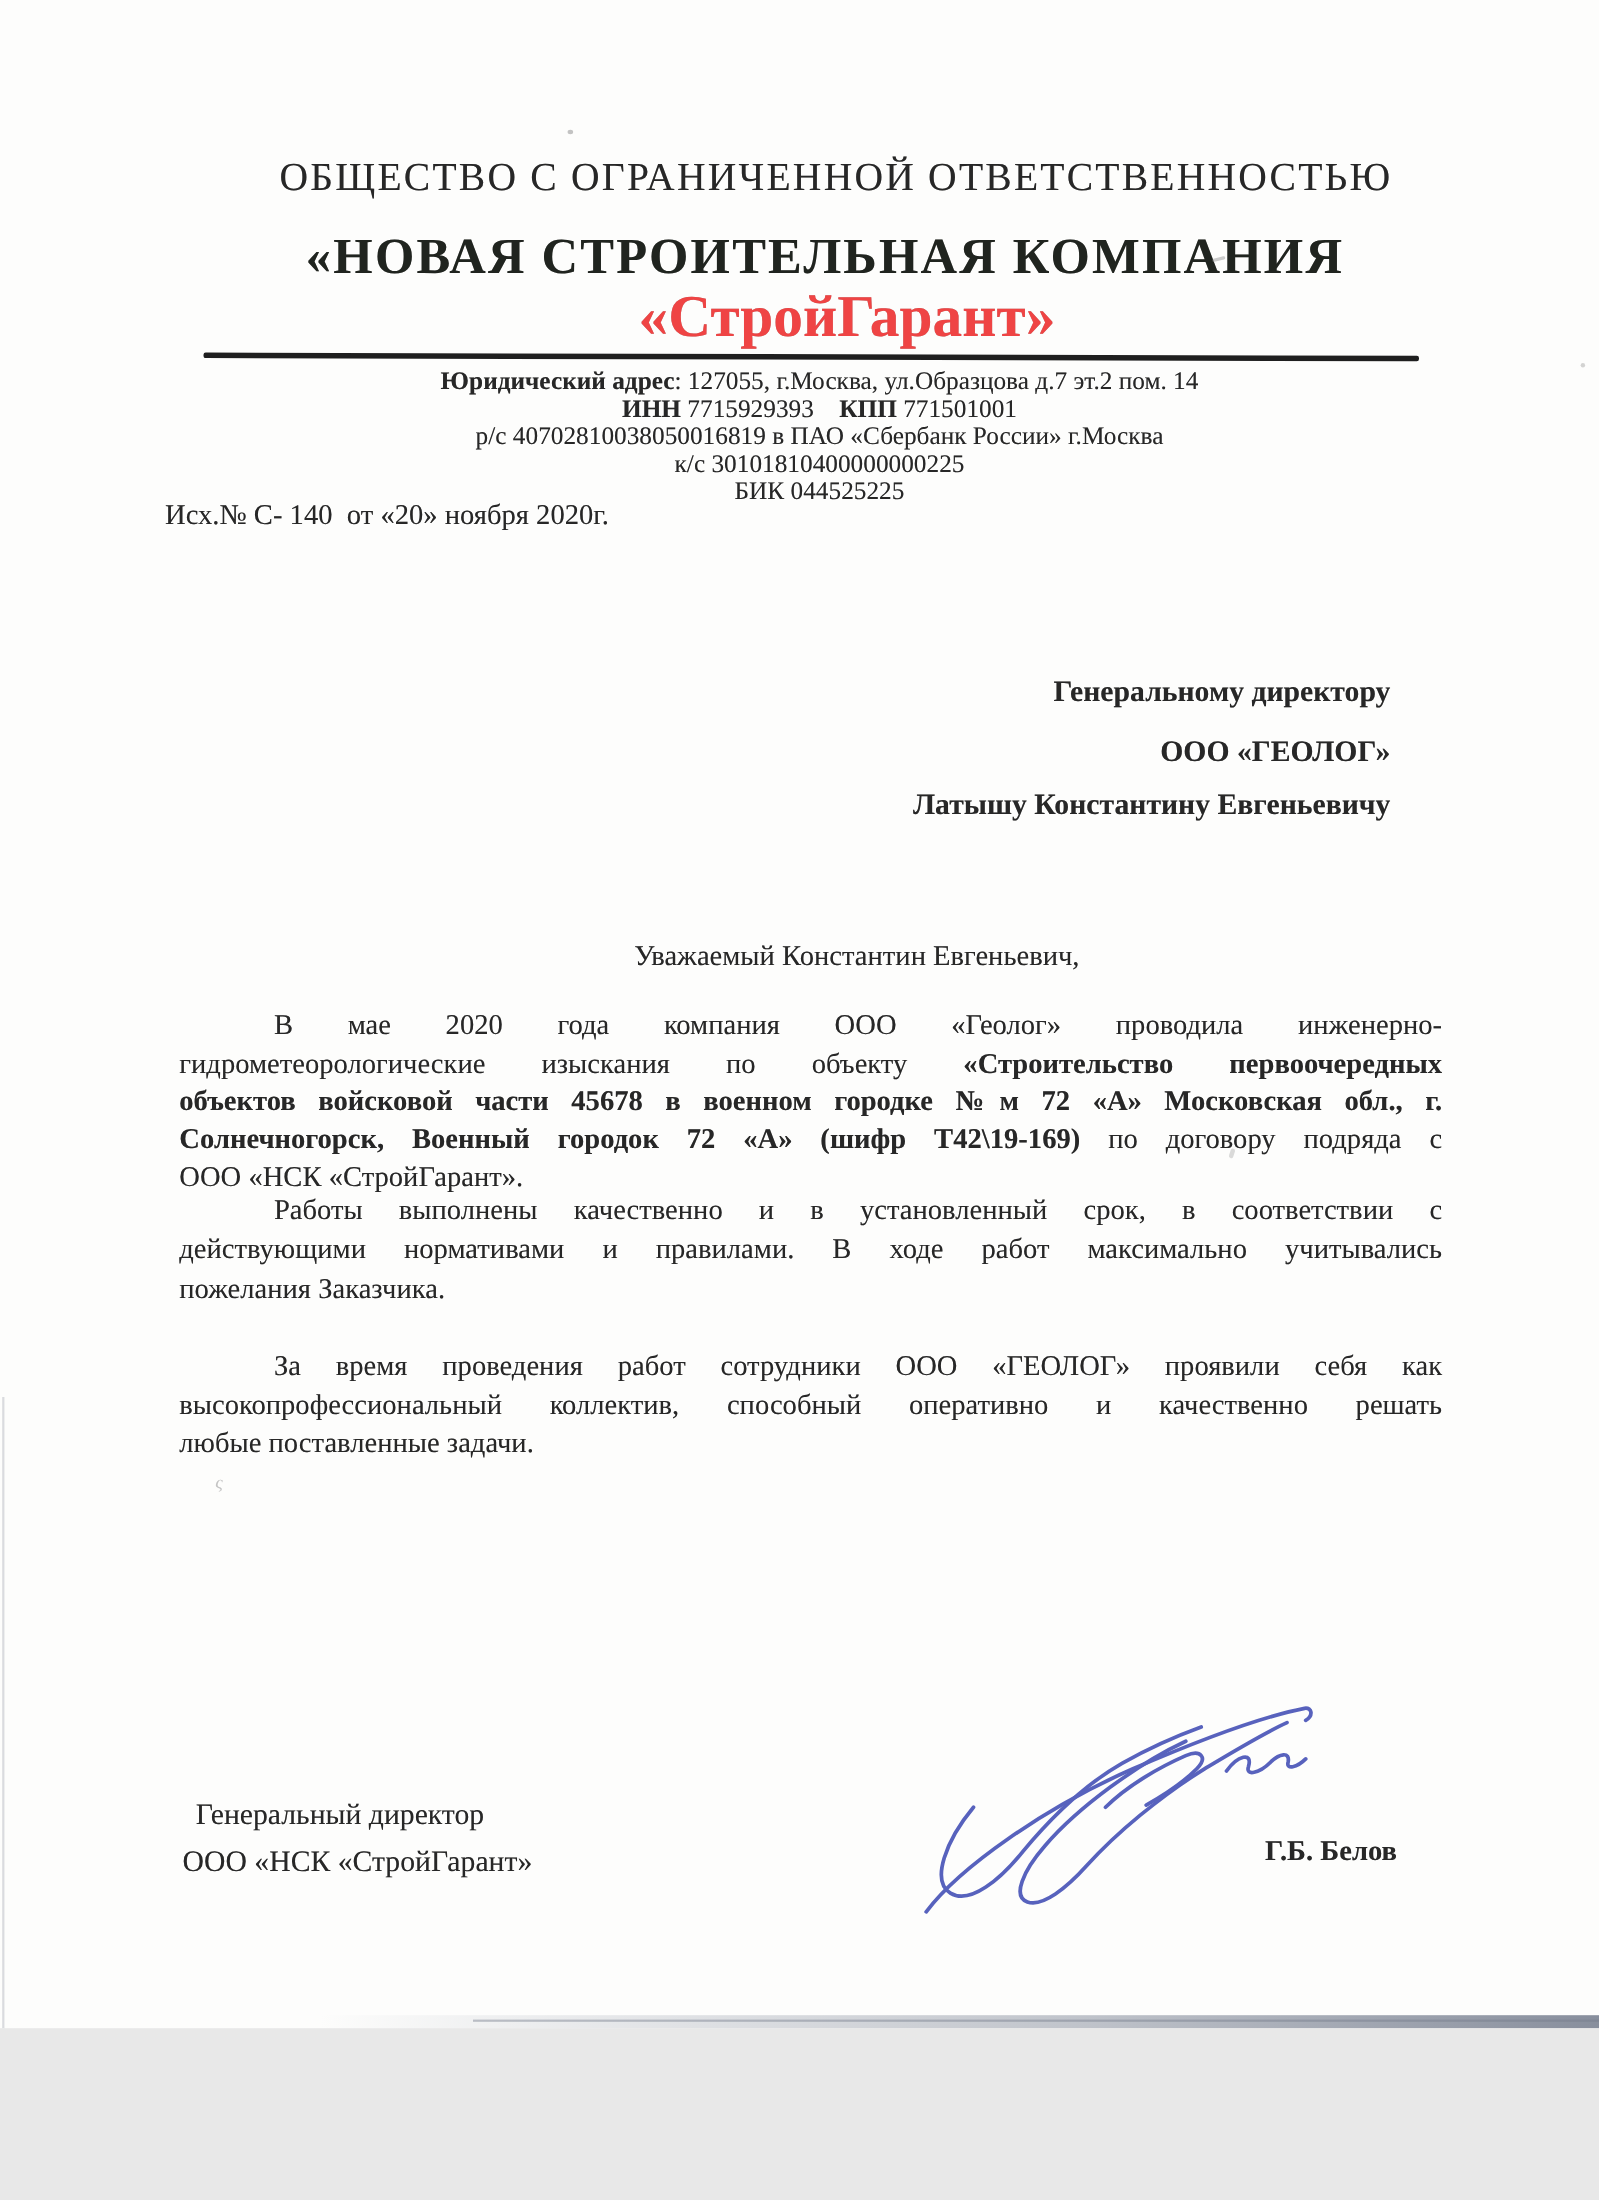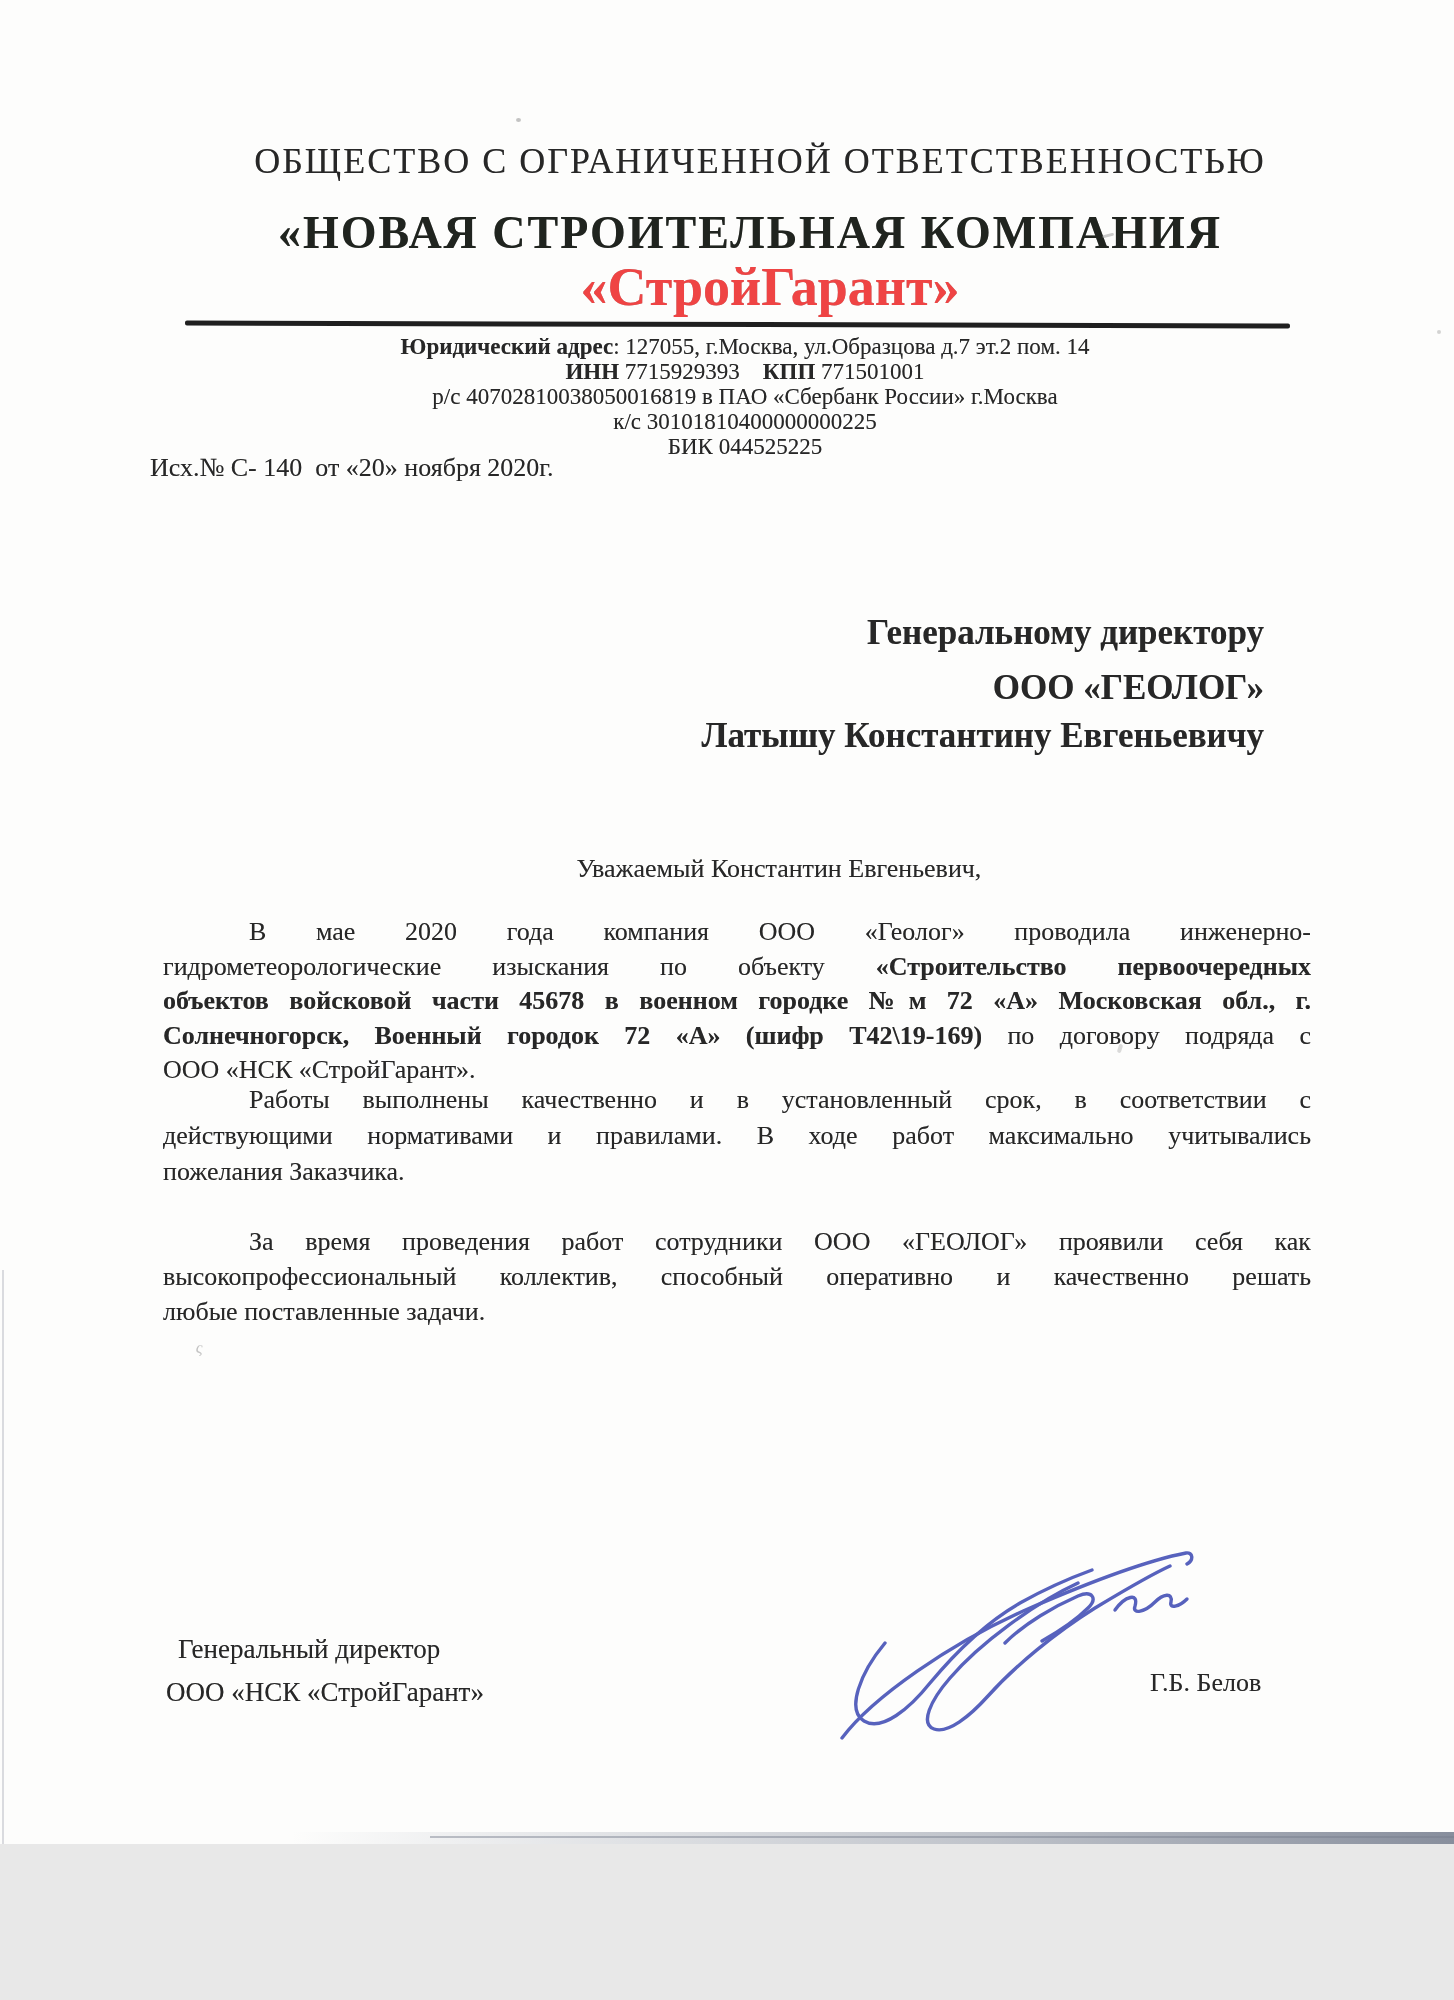--- a/index.html
+++ b/index.html
@@ -20,41 +20,41 @@
   .title1{top:140px;left:760px;font-size:36px;letter-spacing:2px;white-space:nowrap;}
   .title2{top:206px;left:750px;font-size:46px;font-weight:bold;letter-spacing:2px;white-space:nowrap;color:#20241f;}
   .title3{top:256px;left:770px;font-size:54px;font-weight:bold;white-space:nowrap;color:#ef4444;}
   .rule{top:322px;left:185px;width:1105px;height:5px;background:#1f1f1f;transform:rotate(0.15deg);border-radius:2px;}
 
   .addr{top:334px;left:745px;display:flex;flex-direction:column;align-items:center;font-size:23px;}
   .addr-line{white-space:pre;line-height:25px;}
 
   .ref{top:453px;left:150px;font-size:26px;white-space:pre;}
 
-  .rcpt-line{font-size:35px;font-weight:bold;white-space:nowrap;right:190px;text-align:left;}
+  .rcpt-line{font-size:27px;font-weight:bold;white-space:nowrap;right:190px;text-align:left;}
   .rcpt1{top:613px;}
   .rcpt2{top:668px;}
   .rcpt3{top:716px;}
 
   .salutation{top:854px;left:779px;font-size:26px;white-space:nowrap;}
 
   .bodyblock{left:163px;width:1148px;font-size:26px;}
   .p1{top:915px;}
   .p2{top:1082px;}
   .p3{top:1224px;}
   .p1 .bodyline{line-height:34.5px;height:34.5px;}
   .p2 .bodyline{line-height:36px;height:36px;font-family:Liberation Serif, serif;}
   .p3 .bodyline{line-height:35px;height:35px;}
   .bodyline{overflow:visible;}
   .bodyline.just{text-align:justify;text-align-last:justify;}
   .bodyline.ind{padding-left:86px;}
 
   .sig-title1{top:1634px;left:178px;font-size:27px;white-space:nowrap;}
   .sig-title2{top:1677px;left:166px;font-size:27px;white-space:nowrap;}
-  .sig-name{top:1668px;left:1150px;font-size:26px;white-space:nowrap;}
+  .sig-name{top:1668px;left:1150px;font-size:26px;white-space:nowrap;font-weight:bold;}
   .sig-svg{top:1548px;left:830px;width:372px;height:202px;}
 
   
   .speck1{top:118px;left:516px;width:5px;height:4px;border-radius:50%;background:#8a8a8a;opacity:.5;}
   .speck2{top:234px;left:1102px;width:12px;height:3px;border-radius:2px;background:#9a9a9a;opacity:.5;transform:rotate(-14deg);}
   .speck3{top:1044px;left:1118px;width:4px;height:9px;border-radius:2px;background:#b0b0b0;opacity:.45;transform:rotate(18deg);}
   .speck4{top:330px;left:1437px;width:4px;height:4px;border-radius:50%;background:#a0a0a0;opacity:.45;}
   .squiggle{top:1338px;left:196px;font-size:17px;color:#c4c4c4;transform:rotate(8deg);text-shadow:none;}
   .scan-left{left:2px;top:1270px;bottom:0;width:2px;background:rgba(190,192,198,0.55);}
   .scan-bottom{left:0;right:0;bottom:0;height:12px;

